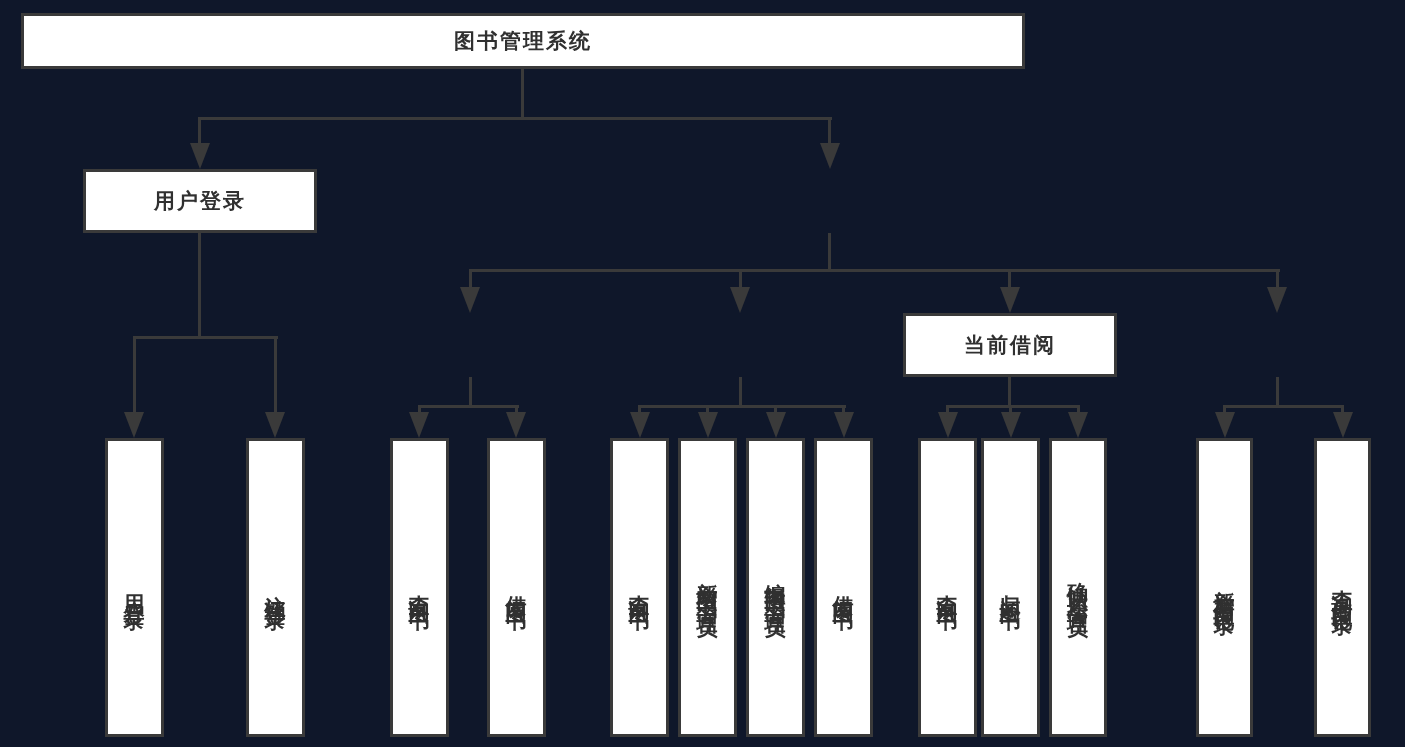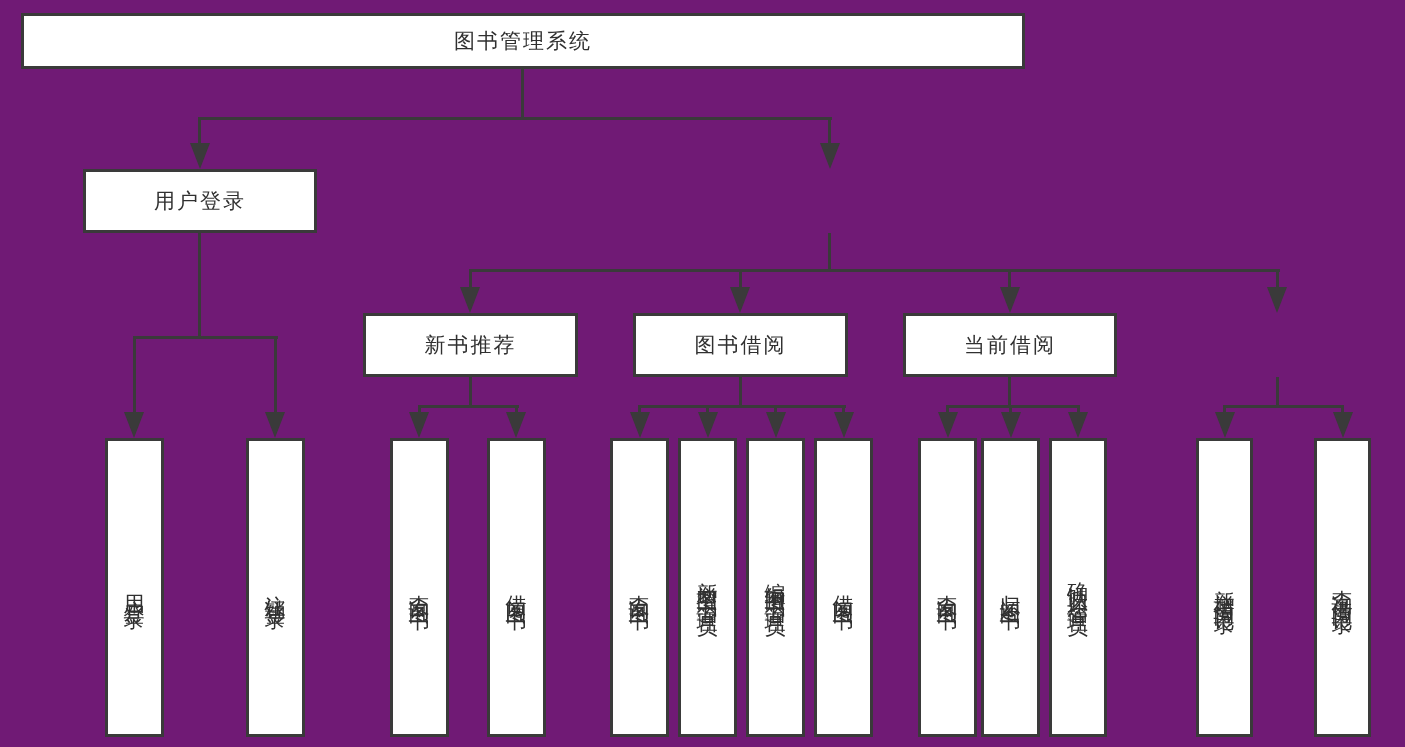--- a/index.html
+++ b/index.html
@@ -1,18 +1,18 @@
 <!DOCTYPE html>
 <html><head>
 <meta charset="utf-8">
 <style>
   html,body{margin:0;padding:0;background:#fff;}
   .canvas{
-    position:relative;width:1405px;height:747px;background:#701a75;overflow:hidden;
-    font-family:"Liberation Sans","DejaVu Sans",sans-serif;color:#303030;
+    position:relative;width:1405px;height:747px;background:#0f172a;overflow:hidden;
+    font-family:"Liberation Sans","DejaVu Sans",sans-serif;color:#303030;font-weight:bold;
   }
   .box{
     position:absolute;box-sizing:border-box;background:#ffffff;
     border:3px solid #3a3a3a;display:flex;align-items:center;justify-content:center;
   }
   .box .lbl{font-size:21px;letter-spacing:2px;color:#303030;white-space:nowrap;}
   .leaf .lbl{
     writing-mode:vertical-rl;text-orientation:mixed;
     font-size:21px;letter-spacing:5px;line-height:1;white-space:nowrap;
   }
@@ -35,26 +35,20 @@
 <div class="canvas">
 
   <div class="box" style="left:21px;top:13px;width:1004px;height:56px">
     <span class="lbl">图书管理系统</span>
   </div>
 
   <div class="box" style="left:83px;top:169px;width:234px;height:64px">
     <span class="lbl">用户登录</span>
   </div>
 
-  <div class="box" style="left:363px;top:313px;width:215px;height:64px">
-    <span class="lbl">新书推荐</span>
-  </div>
-  <div class="box" style="left:633px;top:313px;width:215px;height:64px">
-    <span class="lbl">图书借阅</span>
-  </div>
   <div class="box" style="left:903px;top:313px;width:214px;height:64px">
     <span class="lbl">当前借阅</span>
   </div>
 
   <div class="box leaf" style="left:105px;top:438px;width:59px;height:299px">
     <span class="lbl">用户登录</span>
   </div>
   <div class="box leaf" style="left:246px;top:438px;width:59px;height:299px">
     <span class="lbl">注销登录</span>
   </div>

